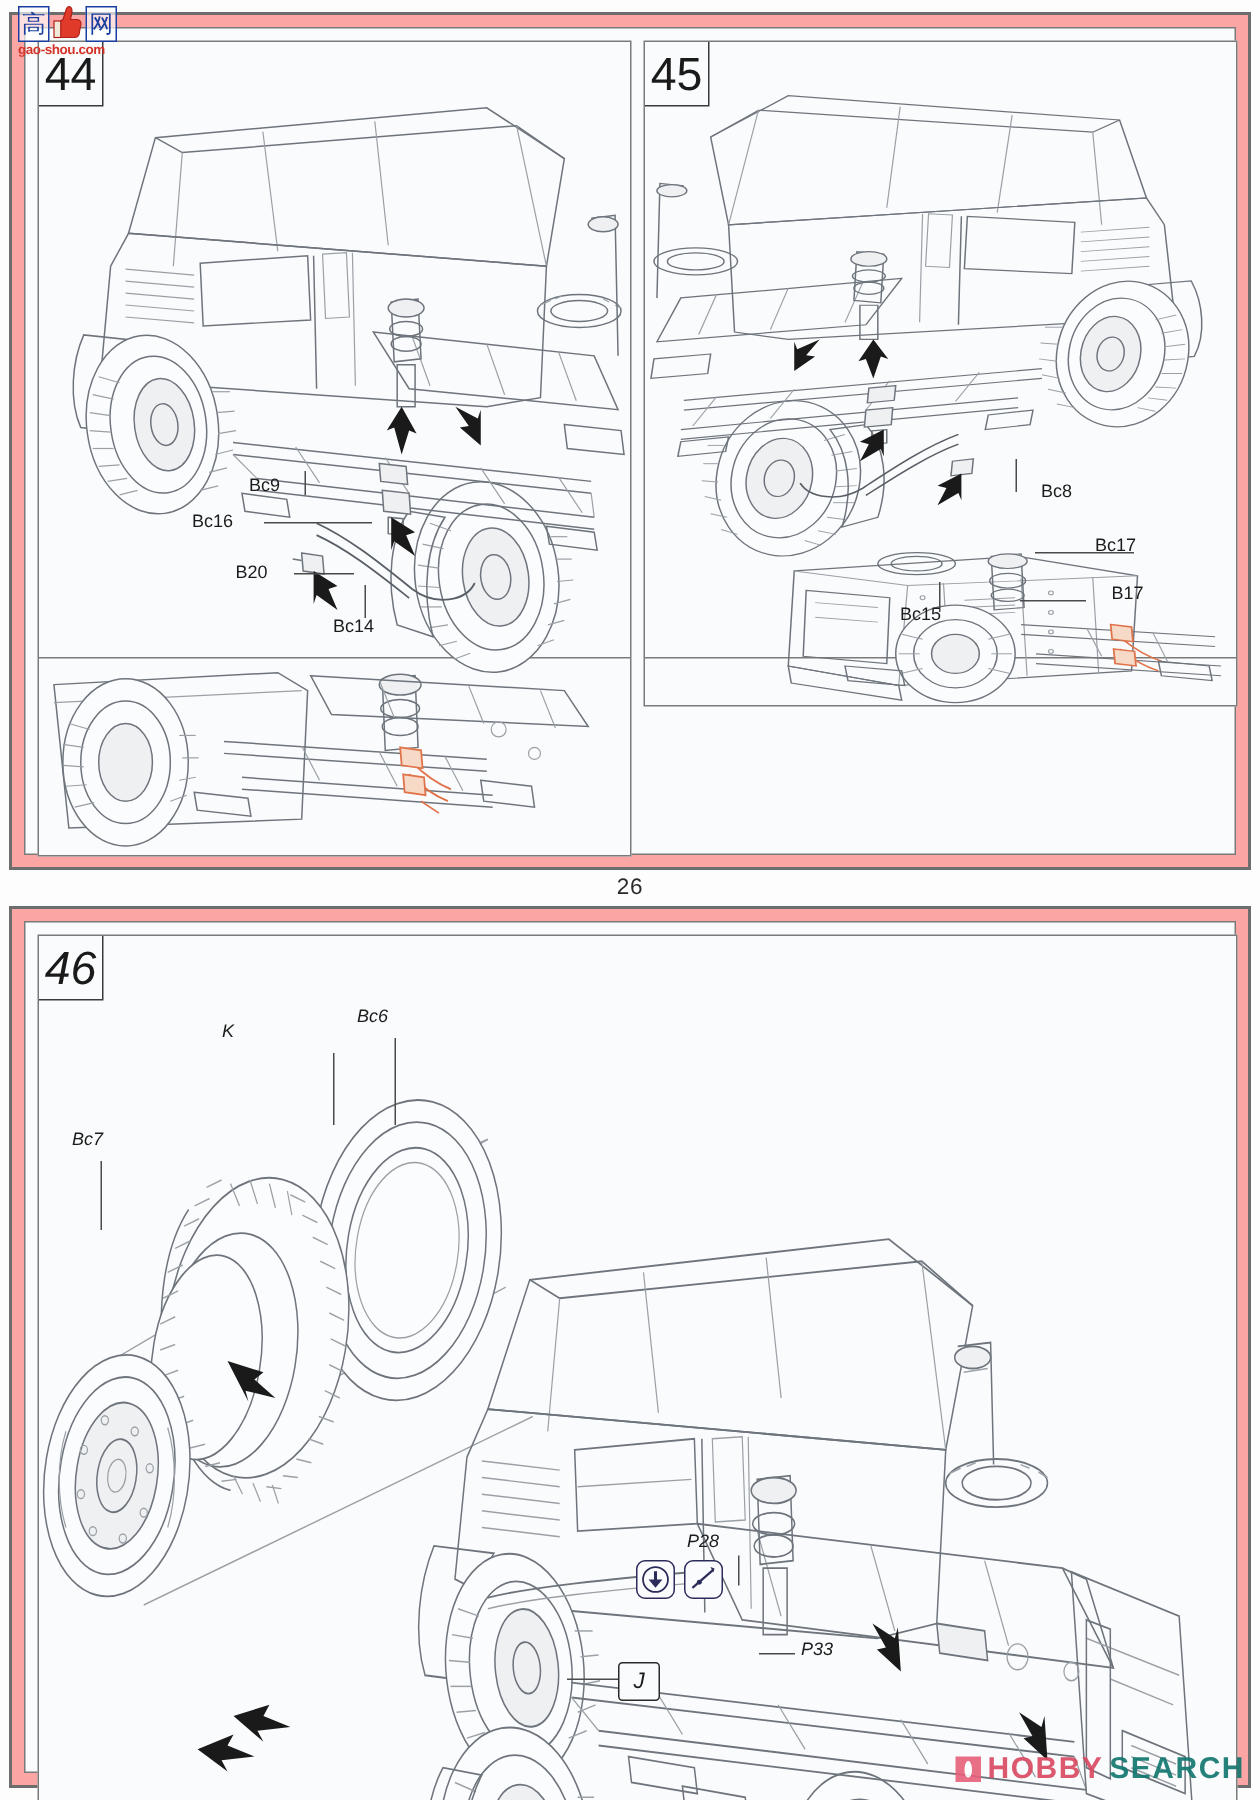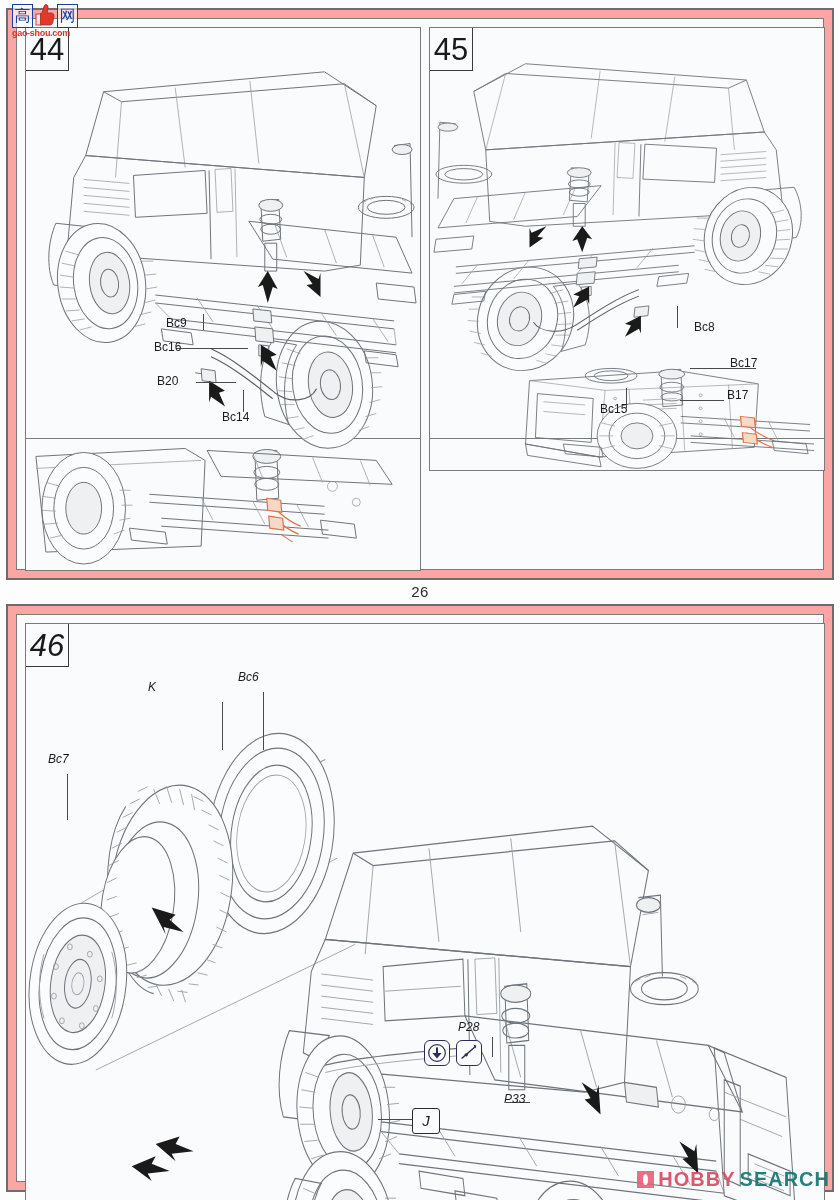--- a/index.html
+++ b/index.html
@@ -410,21 +410,21 @@
           </g>
         </svg>
       </div>
 
       <div class="leader h" style="left:150px; top:320px; width:72px;"></div>
       <div class="leader v" style="left:177px; top:286px; height:16px;"></div>
       <div class="leader h" style="left:170px; top:354px; width:40px;"></div>
       <div class="leader v" style="left:217px; top:362px; height:22px;"></div>
 
       <div class="plabel" style="left:140px; top:288px;">Bc9</div>
-      <div class="plabel" style="left:128px; top:312px;">Bc16</div>
+      <div class="plabel" style="left:102px; top:312px;">Bc16</div>
       <div class="plabel" style="left:131px; top:346px;">B20</div>
       <div class="plabel" style="left:196px; top:382px;text-align:right;">Bc14</div>
     </div>
 
     <div class="panel" id="panel-45">
       <div class="step-badge">45</div>
       <div class="panel-split" style="top:410px"></div>
 
       <div class="art">
         <svg viewBox="0 0 396 544" preserveAspectRatio="none">
@@ -593,21 +593,21 @@
         </svg>
       </div>
 
       <div class="leader v" style="left:247px; top:278px; height:22px;"></div>
       <div class="leader h" style="left:260px; top:340px; width:66px;"></div>
       <div class="leader h" style="left:250px; top:372px; width:44px;"></div>
       <div class="leader v" style="left:196px; top:360px; height:20px;"></div>
 
       <div class="plabel" style="left:264px; top:292px;">Bc8</div>
       <div class="plabel" style="left:300px; top:328px;">Bc17</div>
-      <div class="plabel" style="left:297px; top:360px;">B17</div>
+      <div class="plabel" style="left:311px; top:360px;">B17</div>
       <div class="plabel" style="left:170px; top:374px;">Bc15</div>
     </div>
 
   </div>
 </div>
 
 <div class="pagenum-bar" id="pagenum-26">26</div>
 
 <div class="sheet" id="sheet-bot">
   <div class="sheet-inner">
@@ -879,21 +879,21 @@
       <div class="leader v" style="left:237px; top:68px; height:58px;"></div>
       <div class="leader v" style="left:41px; top:150px; height:46px;"></div>
       <div class="leader v" style="left:466px; top:413px; height:20px;"></div>
       <div class="leader h" style="left:352px; top:495px; width:40px;"></div>
       <div class="leader h" style="left:480px; top:478px; width:24px;"></div>
 
       <div class="plabel" style="left:122px; top:56px;">K</div>
       <div class="plabel" style="left:212px; top:46px;">Bc6</div>
       <div class="plabel" style="left:22px; top:128px;">Bc7</div>
       <div class="plabel" style="left:432px; top:396px;">P28</div>
-      <div class="plabel" style="left:478px; top:468px;">P33</div>
+      <div class="plabel" style="left:508px; top:468px;">P33</div>
       <div class="boxlabel" style="left:386px; top:484px;">J</div>
 
       <div class="icon-chip" style="left:398px; top:416px;">
         <svg viewBox="0 0 26 26" width="24" height="24" aria-hidden="true">
           <circle cx="13" cy="13" r="9" fill="none" stroke="#2c2c5a" stroke-width="1.3"></circle>
           <path d="M13 7 L13 17" stroke="#2c2c5a" stroke-width="2.2" fill="none"></path>
           <path d="M8 13 L13 19 L18 13 Z" fill="#2c2c5a"></path>
         </svg>
       </div>
       <div class="icon-chip" style="left:430px; top:416px;">

